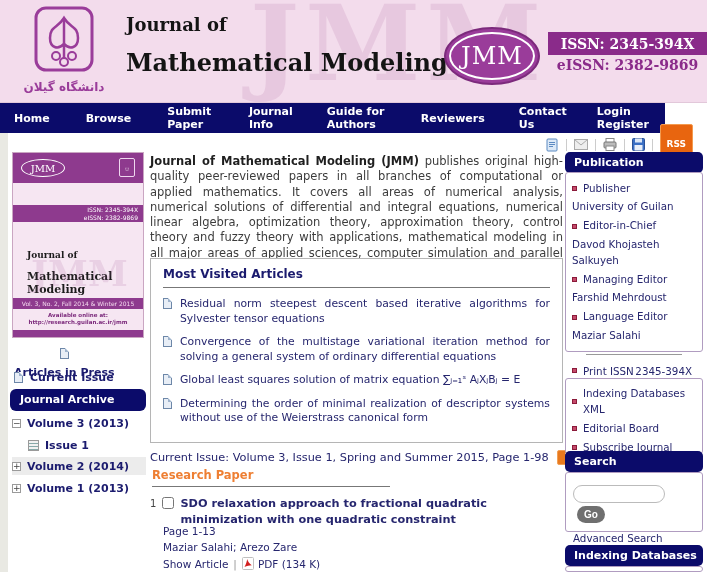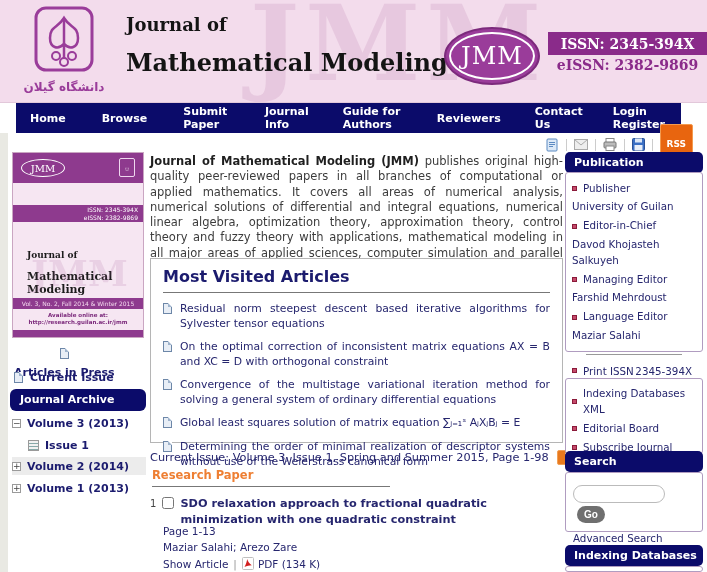--- a/index.html
+++ b/index.html
@@ -24,21 +24,21 @@
   .jmm-oval-text { color:#fff; font-family:"DejaVu Serif","Liberation Serif",serif;
     font-size:24px; letter-spacing:1px; }
   .issn-band { position:absolute; left:548px; top:32px; width:159px; height:23px; background:#8a2b8a;
     color:#fff; font-family:"DejaVu Serif","Liberation Serif",serif; font-weight:bold; font-size:14px;
     display:flex; align-items:center; justify-content:center; }
   .eissn { position:absolute; left:548px; top:57px; width:159px; text-align:center;
     color:#8a2b8a; font-family:"DejaVu Serif","Liberation Serif",serif; font-weight:bold; font-size:14px; }
 
   
   .nav { position:absolute; left:0; top:103px; width:665px; height:30px; background:#0b0b6a;
-    display:flex; align-items:center; color:#fff; font-size:11px; font-weight:bold;margin-left:16px; }
+    display:flex; align-items:center; color:#fff; font-size:11px; font-weight:bold; }
   .nav a { color:#fff; text-decoration:none; padding:0 14px; cursor:pointer; }
   .nav .spacer { flex:1; }
   .nav .right a { padding:0 16px; }
 
   
   .left-strip { position:absolute; left:0; top:133px; width:8px; height:439px; background:#e9e9e3; }
   .icons-row { position:absolute; top:137px; right:14px; display:flex; align-items:center; gap:7px; height:15px; }
   .icons-row .sep { width:1px; height:12px; background:#ccc; }
   .rss-badge { background:#e8650f; color:#fff; font-size:9px; font-weight:bold;
     padding:15px 6px; border-radius:2px; border:1px solid #f49a4e; line-height:1; }
@@ -79,21 +79,21 @@
     font-size:9px; line-height:7px; text-align:center; flex:0 0 auto; font-weight:normal; }
   .issue-ico { width:11px; height:11px; border:1px solid #9a9a9a; background:#f2f2f2; flex:0 0 auto;
     background-image:repeating-linear-gradient(#f2f2f2 0 2px, #8aa 2px 3px); }
 
   
   .about { position:absolute; left:150px; top:154px; width:413px; font-size:11.5px; line-height:1.33;
     text-align:justify; color:#3c3c3c; }
   .about b { color:#1f1f1f; }
   .mv-box { position:absolute; left:150px; top:258px; width:413px; height:185px;
     border:1px solid #b5b5b5; padding:8px 12px; background:#fff; }
-  .mv-title { font-size:16px; font-weight:bold; color:#1b1b6e; }
+  .mv-title { font-size:12px; font-weight:bold; color:#1b1b6e; }
   .mv-hr { border:none; border-top:1px solid #777; margin:6px 0 9px 0; }
   .mv-item { display:flex; gap:8px; margin-bottom:9px; font-size:10.8px; color:#26266e;
     text-align:justify; line-height:1.35; cursor:pointer; }
   .mv-item .page-ico { margin-top:1px; }
   .cur-issue { position:absolute; left:150px; top:450px; font-size:11.3px; color:#26266e;
     display:flex; align-items:center; gap:8px; }
   .xml-badge { background:#e8791e; color:#fff; font-size:10px; font-weight:bold; padding:1px 7px;
     border:1px solid #f2a express; border:1px solid #f2a055; border-radius:2px; cursor:pointer; }
   .rp-title { position:absolute; left:152px; top:468px; font-size:11.5px; font-weight:bold; color:#ee7f33; }
   .rp-hr { position:absolute; left:152px; top:486px; width:238px; border:none; border-top:1px solid #777; }
@@ -272,24 +272,20 @@
 
 <div class="mv-box">
   <div class="mv-title">Most Visited Articles</div>
   <hr class="mv-hr">
   <div class="mv-item">
     <span class="page-ico"></span>
     <span>Residual norm steepest descent based iterative algorithms for Sylvester tensor equations</span>
   </div>
   <div class="mv-item">
     <span class="page-ico"></span>
-    <span>On the optimal correction of inconsistent matrix equations AX = B and XC = D with orthogonal constraint</span>
-  </div>
-  <div class="mv-item">
-    <span class="page-ico"></span>
     <span>Convergence of the multistage variational iteration method for solving a general system of ordinary differential equations</span>
   </div>
   <div class="mv-item">
     <span class="page-ico"></span>
     <span>Global least squares solution of matrix equation ∑ⱼ₌₁ˢ AⱼXⱼBⱼ = E</span>
   </div>
   <div class="mv-item">
     <span class="page-ico"></span>
     <span>Determining the order of minimal realization of descriptor systems without use of the Weierstrass canonical form</span>
   </div>

